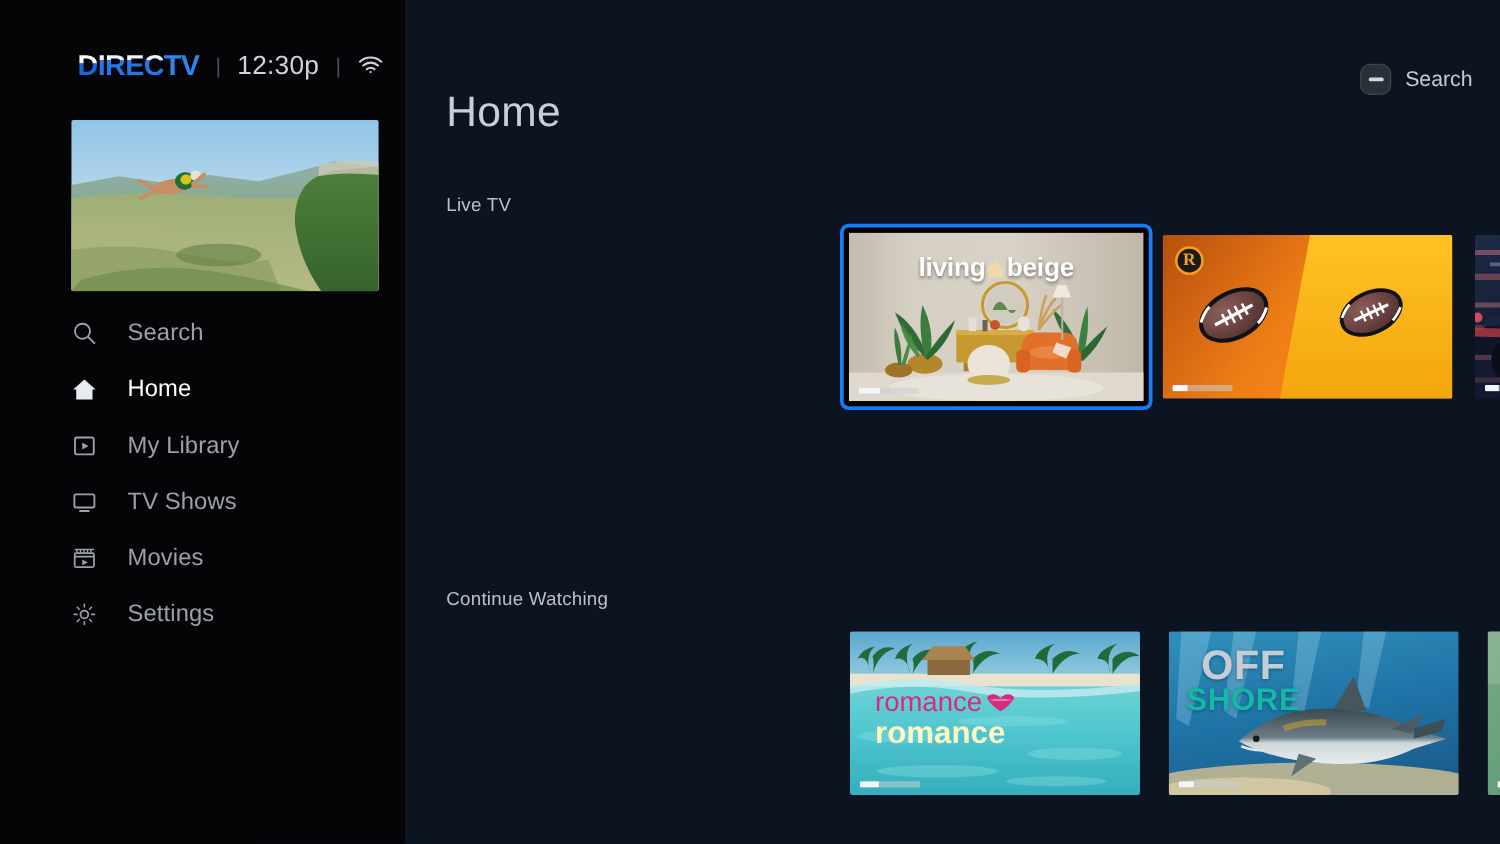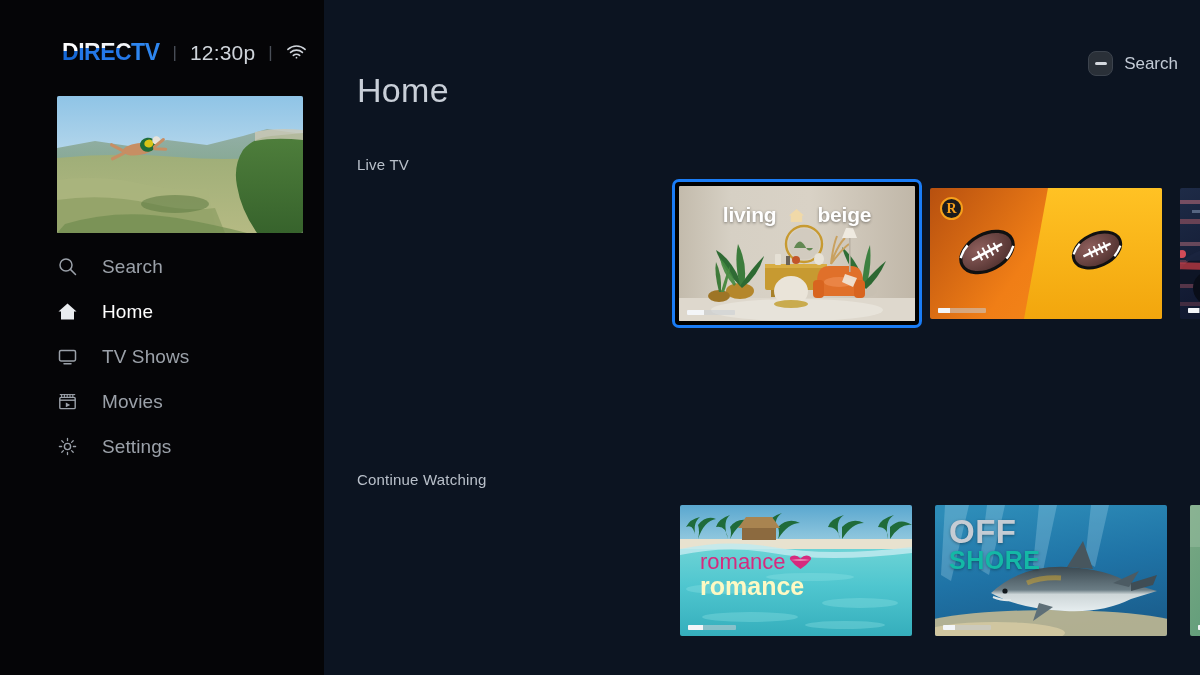--- a/index.html
+++ b/index.html
@@ -111,34 +111,34 @@
   
   .meta { position:absolute; left:34px; top:331px; width:420px; }
   .meta .m-title { color:#ffffff; font-size:23px; line-height:1.15; letter-spacing:0.2px; }
   .meta .m-sub { color:#a9b0ba; font-size:16px; margin-top:9px; line-height:1; }
   .meta .m-tune { font-size:16px; margin-top:11px; color:#aab1bb; line-height:1; }
   .meta .m-tune b { color:#e8ebef; font-weight:bold; }
   .ov-lb {
     top:16px; left:0; right:0; text-align:center;
     font-size:21px; font-weight:bold; color:#fff;
     text-shadow:0 1px 3px rgba(0,0,0,.45); letter-spacing:-0.2px;
-    display:flex; align-items:center; justify-content:center; gap:12px;
+    display:flex; align-items:center; justify-content:center; gap:0;
     position:absolute; height:26px;
   }
   .house-glyph { width:17px; height:15px; display:block; }
 
   .ov-tr { position:absolute; left:20px; top:47px; line-height:0.95; }
   .ov-tr .l1 { font-size:22px; color:#d62a7e; font-weight:400;
                display:flex; align-items:center; gap:3px; }
   .ov-tr .l2 { font-size:25px; color:#fef9c3; font-weight:bold; margin-top:2px; }
   .lips { width:23px; height:16px; display:block; }
 
   .ov-os { position:absolute; left:14px; top:12px; line-height:0.92; }
   .ov-os .l1 { font-size:33px; font-weight:bold; color:#c5ccd4; letter-spacing:0.5px;
-               text-shadow:0 1px 3px rgba(0,0,0,.35); }
+               text-shadow:0 1px 3px rgba(0,0,0,.35);text-align:center; }
   .ov-os .l2 { font-size:25px; font-weight:bold; color:#14b8a6; letter-spacing:0.5px;
                text-shadow:0 1px 3px rgba(0,0,0,.35); margin-top:2px; }
 </style>
 </head>
 <body>
 
 <div id="app">
 
   <aside class="sidebar">
 
@@ -216,20 +216,29 @@
 
       <div class="nav-item active">
         <span class="nav-icon">
           <svg viewBox="0 0 21 21">
               <path d="M10.5 2.5 L19.5 10.5 L17 10.5 L17 18.5 L4 18.5 L4 10.5 L1.5 10.5 Z" fill="#e9ecef"></path>
             </svg>
         </span>
         <span class="nav-label">Home</span>
       </div>
 
+      <div class="nav-item">
+        <span class="nav-icon">
+          <svg viewBox="0 0 21 21" fill="none" stroke="#9ba1a9" stroke-width="1.5">
+            <rect x="3" y="4" width="15" height="13.5" rx="1.5"></rect>
+            <path d="M8.8 8 L13.8 10.8 L8.8 13.6 Z" fill="#9ba1a9" stroke="none"></path>
+          </svg>
+        </span>
+        <span class="nav-label">My Library</span>
+      </div>
 
 
       <div class="nav-item">
         <span class="nav-icon">
           <svg viewBox="0 0 21 21" fill="none" stroke="#9ba1a9" stroke-width="1.5">
             <rect x="2.5" y="4.5" width="16" height="10.5" rx="1.4"></rect>
             <path d="M7 17.8 L14 17.8" stroke-linecap="round"></path>
           </svg>
         </span>
         <span class="nav-label">TV Shows</span>

